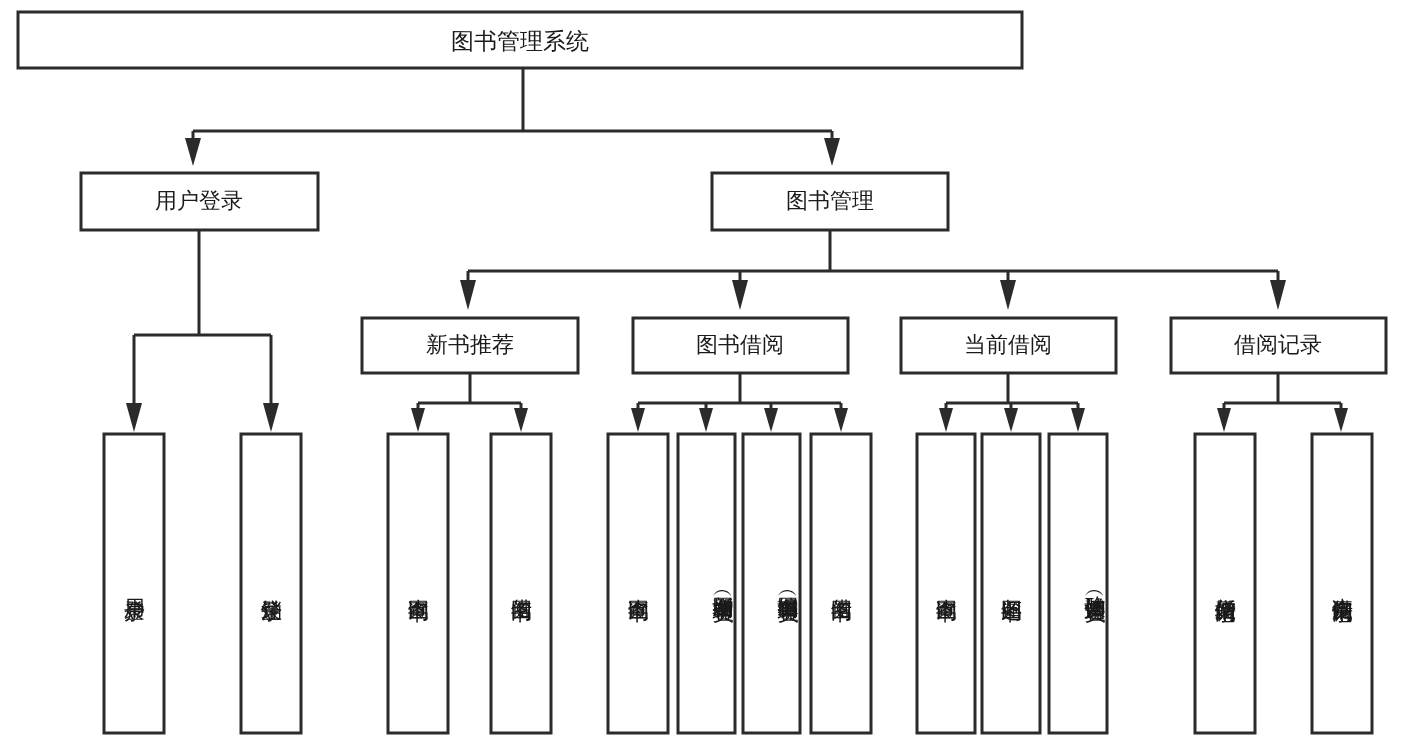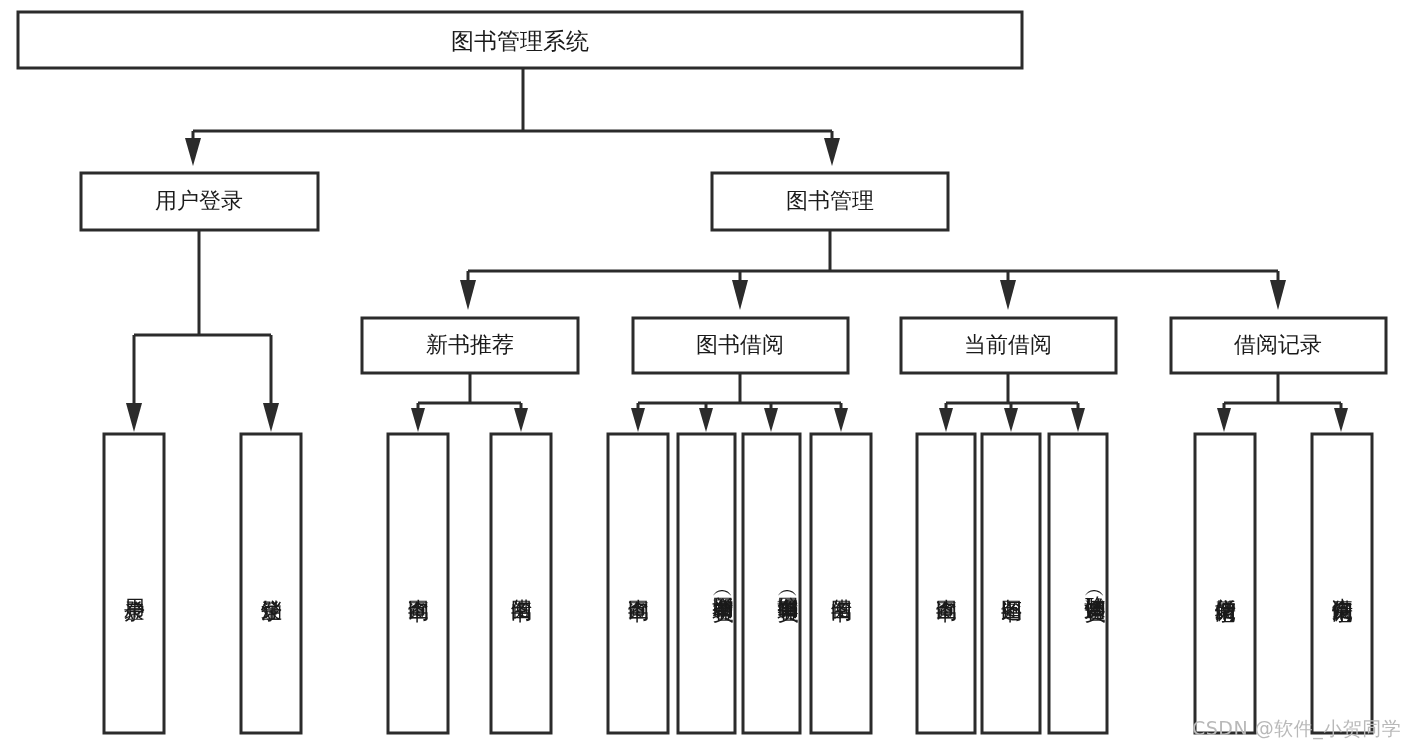--- a/index.html
+++ b/index.html
@@ -231,15 +231,14 @@
   <div class="leaf-label" style="left:743px; top:434px; width:57px; height:299px; display:flex; align-items:flex-start; justify-content:center;">编辑图书（管理员）</div>
   <div class="leaf-label" style="left:811px; top:434px; width:60px; height:299px; display:flex; align-items:center; justify-content:center;">借阅图书</div>
 
   <div class="leaf-label" style="left:917px; top:434px; width:58px; height:299px; display:flex; align-items:center; justify-content:center;">查询图书</div>
   <div class="leaf-label" style="left:982px; top:434px; width:58px; height:299px; display:flex; align-items:center; justify-content:center;">归还图书</div>
   <div class="leaf-label" style="left:1049px; top:434px; width:58px; height:299px; display:flex; align-items:flex-start; justify-content:center;">确认归还（管理员）</div>
 
   <div class="leaf-label" style="left:1195px; top:434px; width:60px; height:299px; display:flex; align-items:center; justify-content:center;">新增借阅记录</div>
   <div class="leaf-label" style="left:1312px; top:434px; width:60px; height:299px; display:flex; align-items:center; justify-content:center;">查询借阅记录</div>
 
-  <div class="watermark" style="left:1192px; top:716px;">CSDN @软件_小贺同学</div>
 
 </div>
 
 </body></html>

